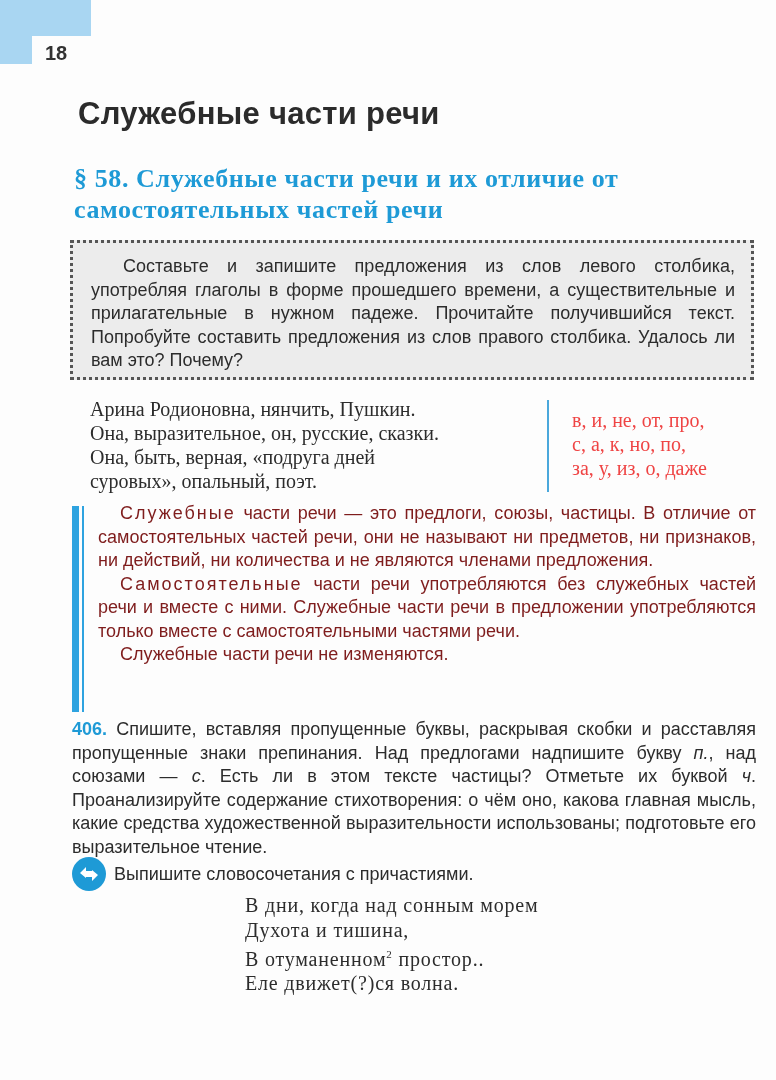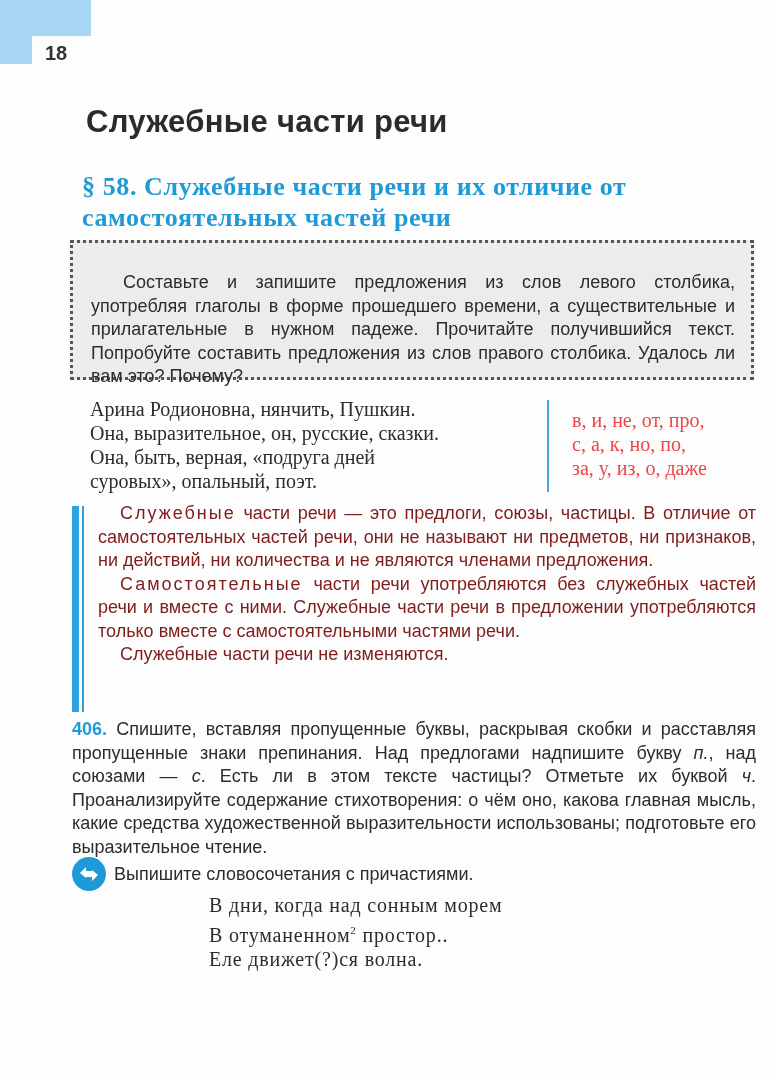--- a/index.html
+++ b/index.html
@@ -12,21 +12,21 @@
     .page-number { position: absolute; left: 45px; top: 42px; font-size: 20px; font-weight: bold; color: #333; }
     .chapter-title { position: absolute; left: 70px; top: 88px; font-size: 31px; font-weight: bold; color: #2b2b2b; letter-spacing: 0.3px; }
     .section-title {
       position: absolute; left: 70px; top: 159px; width: 690px;
       font-family: "Liberation Serif", serif; font-weight: bold; font-size: 26px; line-height: 31px; color: #1e9ad6;
       letter-spacing: 0.6px;
     }
     .task-box {
       position: absolute; left: 70px; top: 240px; width: 684px; height: 140px;
       background: #ececec; border: 3px dotted #555; box-sizing: border-box;
-      padding: 28px 16px 0 18px;
+      padding: 12px 16px 0 18px;
     }
     .task-box p { margin: 0; font-size: 18px; line-height: 23.5px; text-align: justify; text-indent: 32px; color: #2c2c2c; }
     .words-left {
       position: absolute; left: 70px; top: 397px; width: 470px;
       font-family: "Liberation Serif", serif; font-size: 20px; line-height: 24px; color: #2c2c2c; margin-left: 20px;
     }
     .col-divider { position: absolute; left: 547px; top: 400px; width: 2px; height: 92px; background: #4aa8dc; }
     .words-right {
       position: absolute; left: 572px; top: 408px; width: 200px;
       font-family: Liberation Serif, serif; font-size: 20px; line-height: 24px; color: #ef4444;
@@ -39,32 +39,32 @@
     .exercise { position: absolute; left: 72px; top: 718px; width: 684px; }
     .exercise p { margin: 0; font-size: 18px; line-height: 23.5px; text-align: justify; color: #2c2c2c; }
     .ex-num { color: #1e9ad6; font-weight: bold; }
     .sub-task { position: absolute; left: 72px; top: 857px; display: flex; align-items: center; }
     .sub-icon { width: 34px; height: 34px; border-radius: 50%; background: #1e9ad6; display: flex; align-items: center; justify-content: center; margin-right: 8px; }
     .sub-text { font-size: 18px; color: #2c2c2c; }
     .poem {
       position: absolute; left: 209px; top: 893px;
       font-family: "Liberation Serif", serif; font-size: 20px; line-height: 24.5px; color: #2c2c2c; letter-spacing: 0.8px;
     }
-    .poem div { white-space: nowrap; }
+    .poem div { white-space: nowrap; margin-left: 36px; }
     sup { font-size: 11px; }
   </style>
 </head>
 <body>
 
 <div class="corner-tab"></div>
 <div class="corner-tab2"></div>
 <div class="page-number">18</div>
 
-<h1 class="chapter-title" style="margin:16px">Служебные части речи</h1>
-<h2 class="section-title" style="margin:12px">§ 58. Служебные части речи и их отличие от самостоятельных частей речи</h2>
+<h1 class="chapter-title" style="margin:8px">Служебные части речи</h1>
+<h2 class="section-title" style="margin:4px">§ 58. Служебные части речи и их отличие от самостоятельных частей речи</h2>
 
 <div class="task-box">
   <p>Составьте и запишите предложения из слов левого столбика, употребляя глаголы в форме прошедшего времени, а существительные и прилагательные в нужном падеже. Прочитайте получившийся текст. Попробуйте составить предложения из слов правого столбика. Удалось ли вам это? Почему?</p>
 </div>
 
 <div class="words-left">
   <div>Арина Родионовна, нянчить, Пушкин.</div>
   <div>Она, выразительное, он, русские, сказки.</div>
   <div>Она, быть, верная, «подруга дней</div>
   <div>суровых», опальный, поэт.</div>
@@ -93,15 +93,16 @@
     <svg width="24" height="24" viewBox="0 0 24 24">
       <path d="M3 11 L9 5 L9 9 L16 9 L16 12 L9 12 L9 16 Z" fill="#fff"></path>
       <path d="M21 13 L15 19 L15 15 L8 15 L8 12 L15 12 L15 8 Z" fill="#fff"></path>
     </svg>
   </span>
   <span class="sub-text">Выпишите словосочетания с причастиями.</span>
 </div>
 
 <div class="poem">
   <div>В дни, когда над сонным морем</div>
+  <div>Духота и тишина,</div>
   <div><span>В отуманенном</span><sup>2</sup><span> простор..</span></div>
   <div>Еле движет(?)ся волна.</div>
 </div>
 
 </body></html>

